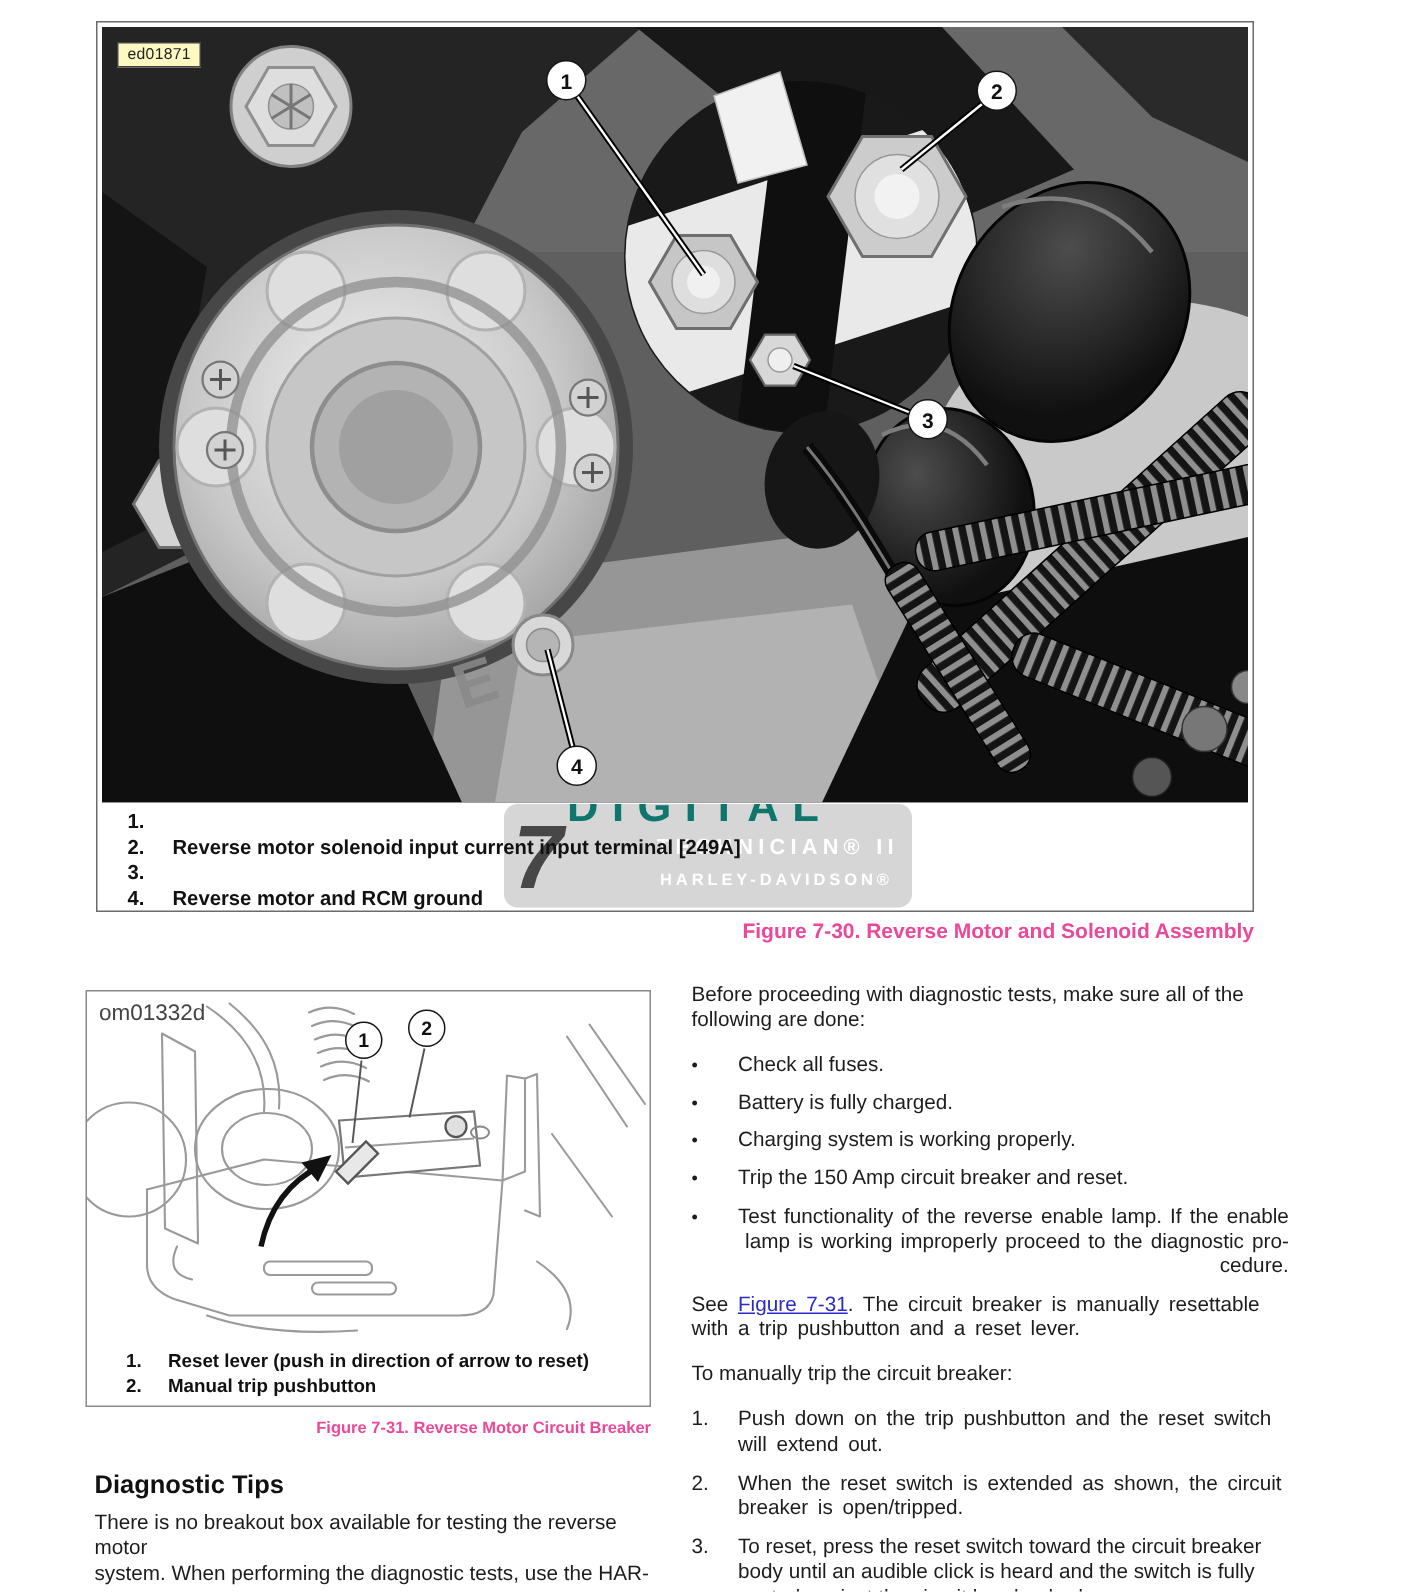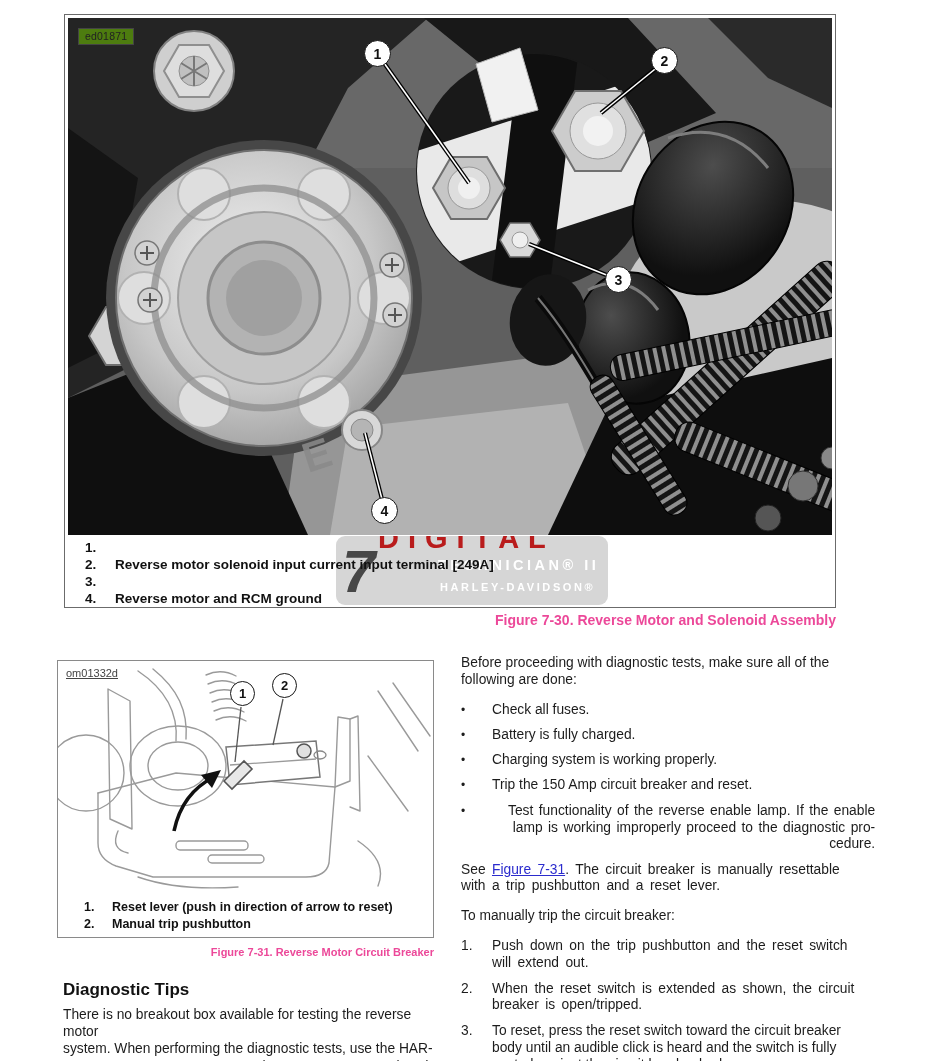--- a/index.html
+++ b/index.html
@@ -7,65 +7,65 @@
     width:949px;height:1061px;position:relative;overflow:hidden;
     background:#ffffff;color:#1c1c1c;
     font-family:"Liberation Sans",sans-serif;
   }
   
   .fig30{position:absolute;left:64px;top:14px;width:770px;height:592px;border:1px solid #6b6b6b;background:#fff;}
   .photo30{position:absolute;left:3px;top:3px;width:764px;height:517px;overflow:hidden;background:#5f5f5f;z-index:2;}
   .photo30 svg{display:block;}
   .photo-label{
     position:absolute;left:10px;top:10px;z-index:5;
-    background:#4d7c0f;border:1px solid #444;padding:1px 6px 2px 6px;
+    background:#fef9c3;border:1px solid #444;padding:1px 6px 2px 6px;
     font-size:10.5px;color:#222;letter-spacing:.2px;
   }
   .callout{
     position:absolute;width:27px;height:27px;border-radius:50%;
     background:#fff;border:1.6px solid #161616;box-sizing:border-box;
     font-size:14px;font-weight:bold;color:#111;
     display:flex;align-items:center;justify-content:center;z-index:6;
   }
   .callout.small{width:25px;height:25px;font-size:13px;}
   
   .watermark{
     position:absolute;left:271px;top:521px;width:272px;height:69px;
     background:#d6d6d6;border-radius:9px;overflow:hidden;z-index:1;
   }
   .wm-numeral{position:absolute;left:6px;top:6px;font-size:60px;line-height:60px;font-weight:bold;font-style:italic;color:#474747;}
-  .wm-line1{position:absolute;left:42px;top:-14px;font-size:29px;font-weight:bold;letter-spacing:9px;color:#b91c1c;white-space:nowrap;}
+  .wm-line1{position:absolute;left:42px;top:-14px;font-size:29px;font-weight:bold;letter-spacing:9px;color:#0f766e;white-space:nowrap;}
   .wm-line2{position:absolute;left:102px;top:21px;font-size:14.5px;font-weight:bold;letter-spacing:3.5px;color:#ffffff;white-space:nowrap;}
   .wm-line3{position:absolute;left:104px;top:45px;font-size:11px;font-weight:bold;letter-spacing:2.6px;color:#ffffff;white-space:nowrap;}
   
   .legend30{position:absolute;left:0;top:524px;width:100%;z-index:3;}
   .legend-row{display:flex;font-weight:bold;font-size:13.5px;line-height:17px;color:#111;}
   .legend30 .legend-row{padding-left:20px;}
   .legend-num{width:30px;flex:0 0 30px;}
   .caption{position:absolute;text-align:right;font-weight:bold;color:#ec4899;}
   .cap30{left:64px;top:612px;width:772px;font-size:14px;}
   
   .fig31{position:absolute;left:57px;top:660px;width:377px;height:278px;border:1px solid #8a8a8a;background:#fff;box-sizing:border-box;}
   .draw31{position:absolute;left:0;top:0;width:375px;height:232px;overflow:hidden;}
-  .label31{position:absolute;left:8px;top:6px;font-size:11px;color:#444;z-index:4;text-decoration:underline;}
+  .label31{position:absolute;left:8px;top:6px;font-size:15px;color:#444;z-index:4;}
   .legend31{position:absolute;left:0;top:238px;width:100%;}
   .legend31 .legend-row{padding-left:26px;font-size:12.5px;line-height:17px;}
   .legend31 .legend-num{width:28px;flex:0 0 28px;}
   .cap31{left:57px;top:946px;width:377px;font-size:11px;}
   
   .lc-heading{position:absolute;left:63px;top:980px;font-size:17px;font-weight:bold;color:#111;}
   .lc-body{position:absolute;left:63px;top:1006px;width:386px;font-size:13.8px;line-height:17.2px;white-space:pre-line;}
   
   .rc{position:absolute;left:461px;top:655px;width:476px;font-size:13.8px;line-height:16.8px;}
   .rc p{margin:0 0 13px 0;white-space:pre-line;}
   .blist{margin:0 0 0 0;}
   .brow{display:flex;margin-bottom:8.5px;}
   .bdot{flex:0 0 31px;font-size:12px;line-height:16.8px;color:#1c1c1c;}
   .btext{white-space:pre-line;text-align:right;}
-  .ws1{word-spacing:1.6px;margin-left:16px;}
+  .ws1{word-spacing:1.6px;}
   .ws2{word-spacing:2.6px;}
   .steps{margin-top:0;}
   .srow{display:flex;margin-bottom:9px;}
   .snum{flex:0 0 31px;}
   .stext{white-space:pre-line;}
   a.figlink{color:#2b2bcd;text-decoration:underline;}
 </style>
 </head>
 <body>
 

